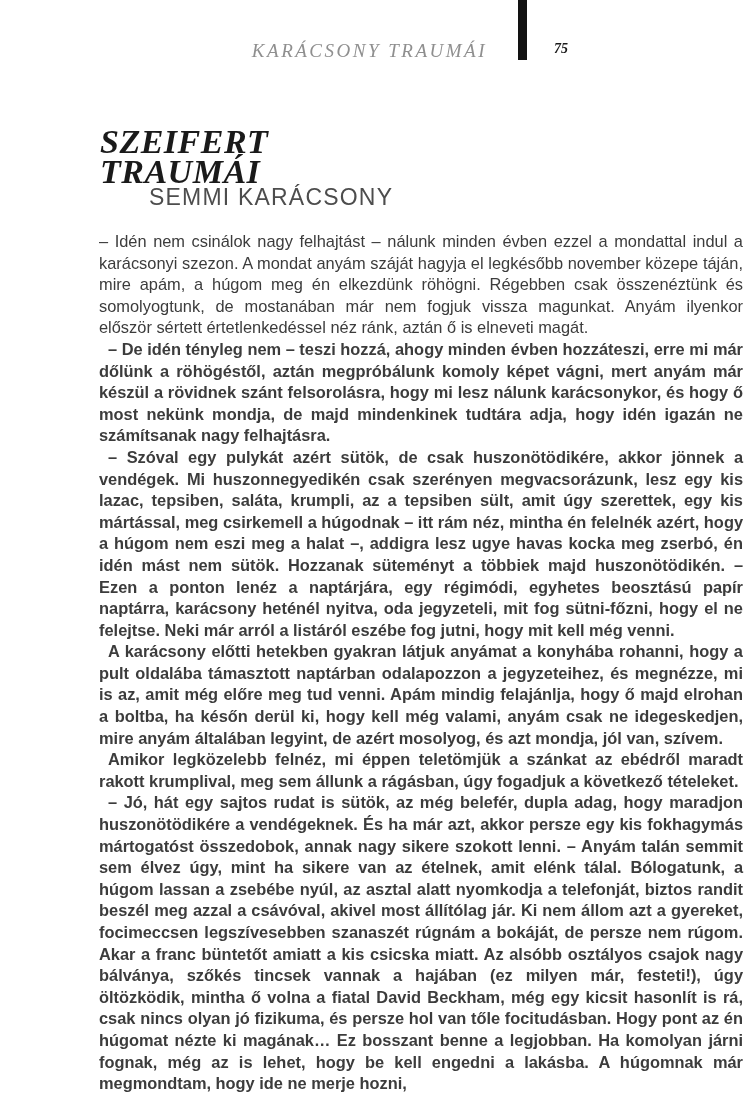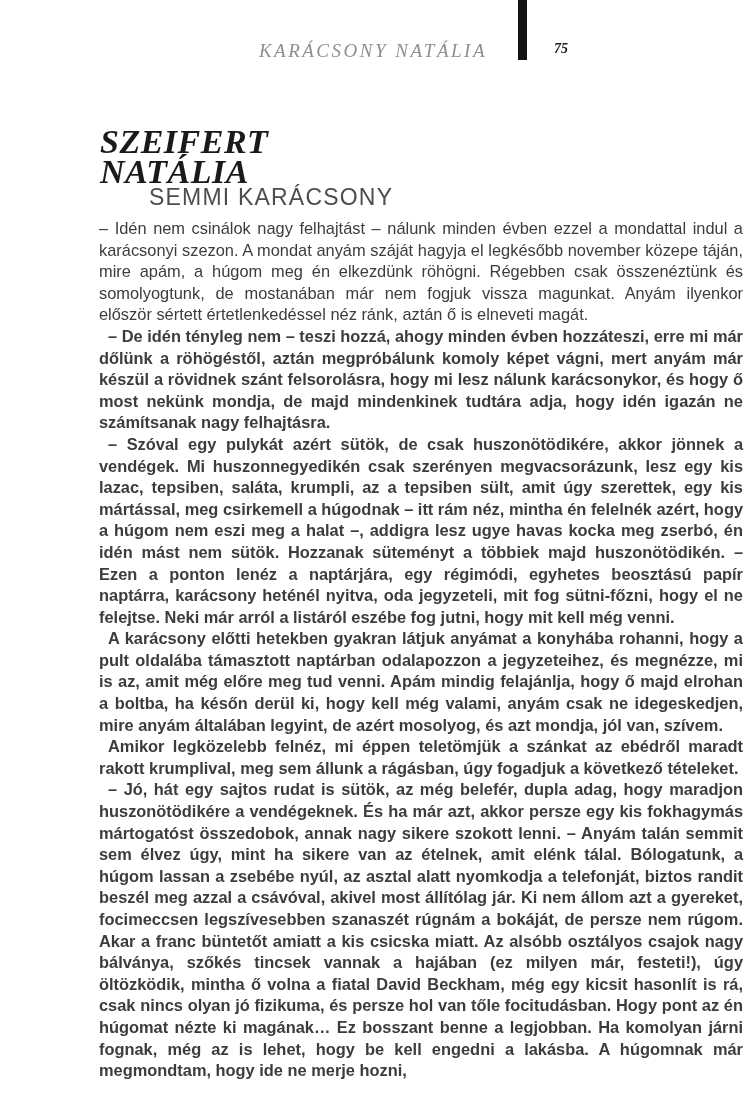--- a/index.html
+++ b/index.html
@@ -51,43 +51,43 @@
   .story-title{
     position:absolute;left:149px;top:184px;
     margin:0;
     font-family:"Liberation Sans",sans-serif;
     font-weight:400;
     font-size:23px;line-height:26px;
     letter-spacing:1.2px;
     color:var(--title-gray);
   }
   .body-text{
-    position:absolute;left:99px;top:218px;
+    position:absolute;left:99px;top:231px;
     width:644px;
     font-size:16.4px;line-height:21.6px;
     color:var(--body-ink);
     text-align:justify;
   }
   .body-text p{margin:0;padding:0;}
   .body-text p:not(:first-child){text-indent:9px;font-weight:bold;}
 </style>
 </head>
 <body>
 
 <div class="page">
 
   <header>
-    <span class="running-title">KARÁCSONY NATÁLIA</span>
+    <span class="running-title">KARÁCSONY TRAUMÁI</span>
     <span class="divider-bar"></span>
     <span class="page-number">75</span>
   </header>
 
   <div class="author">
     <div>SZEIFERT</div>
-    <div>NATÁLIA</div>
+    <div>TRAUMÁI</div>
   </div>
 
   <h1 class="story-title">SEMMI KARÁCSONY</h1>
 
   <main class="body-text">
       <p>– Idén nem csinálok nagy felhajtást – nálunk minden évben ezzel a mondattal indul a karácsonyi szezon. A mondat anyám száját hagyja el legkésőbb november közepe táján, mire apám, a húgom meg én elkezdünk röhögni. Régebben csak összenéztünk és somolyogtunk, de mostanában már nem fogjuk vissza magunkat. Anyám ilyenkor először sértett értetlenkedéssel néz ránk, aztán ő is elneveti magát.</p>
       <p>– De idén tényleg nem – teszi hozzá, ahogy minden évben hozzáteszi, erre mi már dőlünk a röhögéstől, aztán megpróbálunk komoly képet vágni, mert anyám már készül a rövidnek szánt felsorolásra, hogy mi lesz nálunk karácsonykor, és hogy ő most nekünk mondja, de majd mindenkinek tudtára adja, hogy idén igazán ne számítsanak nagy felhajtásra.</p>
       <p>– Szóval egy pulykát azért sütök, de csak huszonötödikére, akkor jönnek a vendégek. Mi huszonnegyedikén csak szerényen megvacsorázunk, lesz egy kis lazac, tepsiben, saláta, krumpli, az a tepsiben sült, amit úgy szerettek, egy kis mártással, meg csirkemell a húgodnak – itt rám néz, mintha én felelnék azért, hogy a húgom nem eszi meg a halat –, addigra lesz ugye havas kocka meg zserbó, én idén mást nem sütök. Hozzanak süteményt a többiek majd huszonötödikén. – Ezen a ponton lenéz a naptárjára, egy régimódi, egyhetes beosztású papír naptárra, karácsony heténél nyitva, oda jegyzeteli, mit fog sütni-főzni, hogy el ne felejtse. Neki már arról a listáról eszébe fog jutni, hogy mit kell még venni.</p>
       <p>A karácsony előtti hetekben gyakran látjuk anyámat a konyhába rohanni, hogy a pult oldalába támasztott naptárban odalapozzon a jegyzeteihez, és megnézze, mi is az, amit még előre meg tud venni. Apám mindig felajánlja, hogy ő majd elrohan a boltba, ha későn derül ki, hogy kell még valami, anyám csak ne idegeskedjen, mire anyám általában legyint, de azért mosolyog, és azt mondja, jól van, szívem.</p>
       <p>Amikor legközelebb felnéz, mi éppen teletömjük a szánkat az ebédről maradt rakott krumplival, meg sem állunk a rágásban, úgy fogadjuk a következő tételeket.</p>

